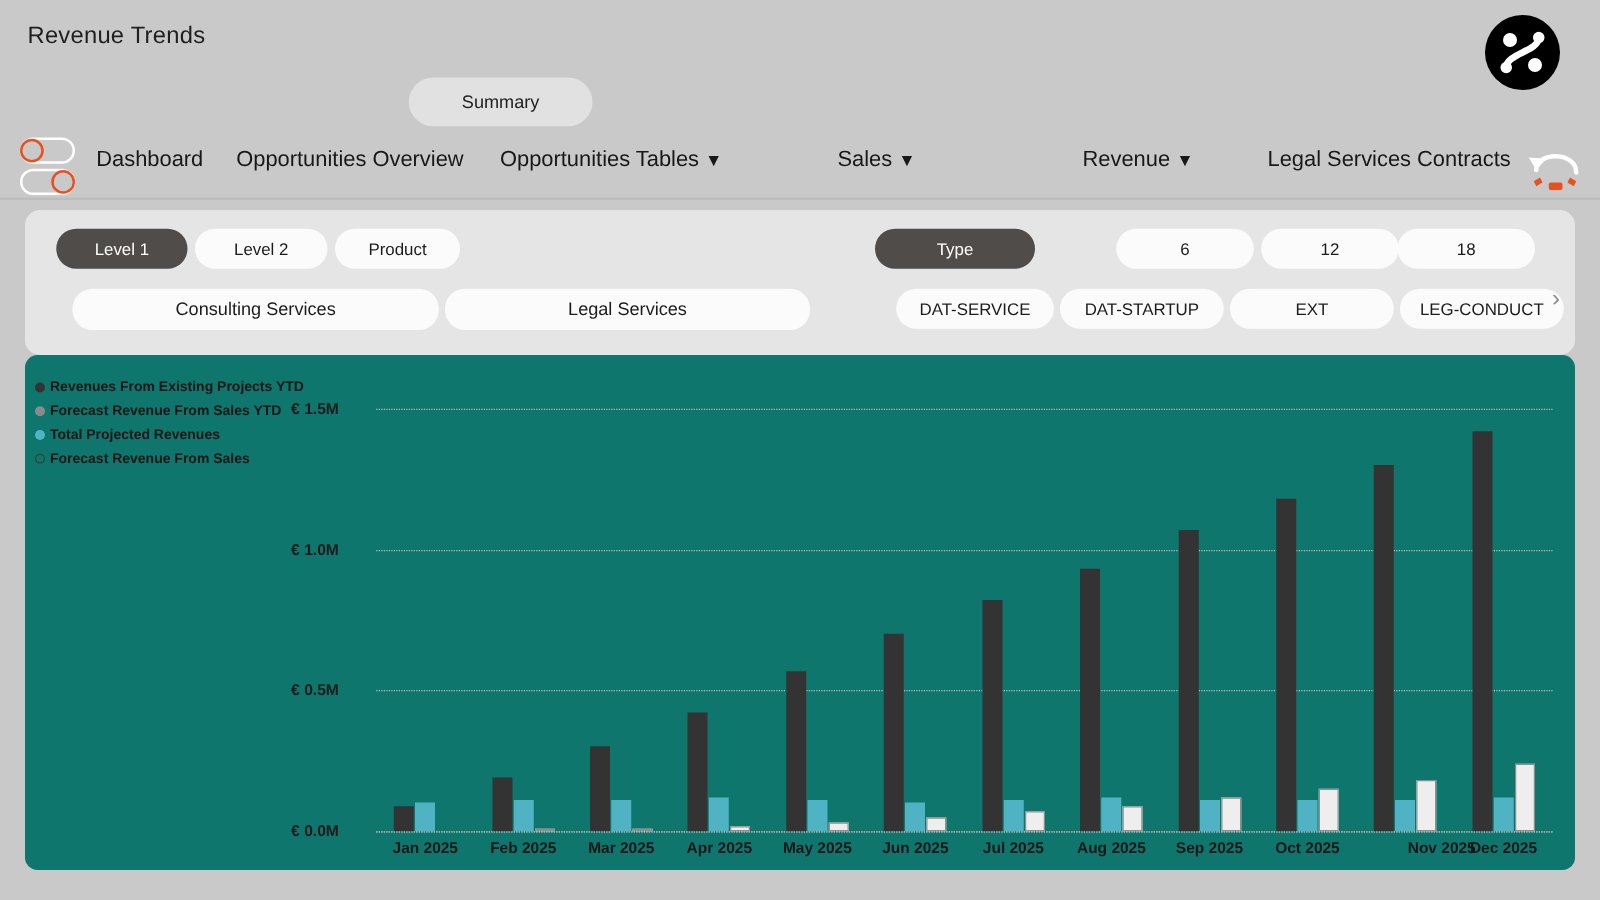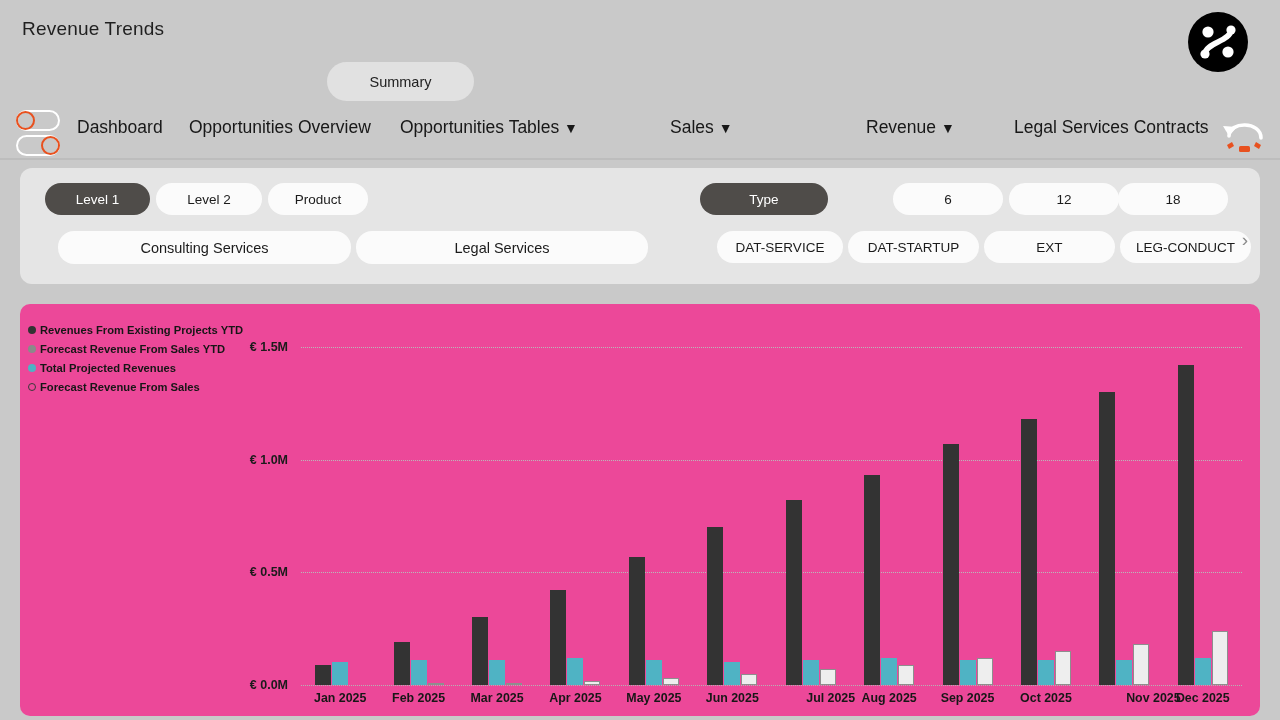--- a/index.html
+++ b/index.html
@@ -73,36 +73,36 @@
   }
   .chip.dark { background: #4f4c49; color: #ffffff; font-size: 13.5px; }
   .chip.wide { font-size: 14.5px; height: 33px; }
   .chev-more {
     position: absolute; right: 12px; top: 62px;
     font-size: 19px; color: #8b8b8b; line-height: 1;
   }
 
   
   .chart-panel {
-    position: absolute; left: 20px; top: 304px;
+    position: absolute; left: 20px; top: 284px;
     width: 1240px; height: 412px;
-    background: #ec4899; border-radius: 10px;
+    background: #0f766e; border-radius: 10px;
     overflow: hidden;
   }
   .legend { position: absolute; left: 8px; top: 16px; }
   .legend-item {
     display: flex; align-items: center; height: 19px;
     font-size: 11.2px; font-weight: bold; color: #161616; white-space: nowrap;
   }
   .lg-dot { width: 8px; height: 8px; border-radius: 50%; margin-right: 4px; flex: 0 0 auto; }
   .lg-dot.hollow { background: transparent; border: 1.4px solid #3a3a3a; }
 
   .plot { position: absolute; left: 0; top: 0; width: 1240px; height: 412px; }
   .ylabel {
-    position: absolute; right: 0; width: 72px; text-align: right;
+    position: absolute; right: 0; width: 72px; text-align: center;
     font-size: 12.5px; font-weight: bold; color: #1b1b1b;
     transform: translateY(-50%);
   }
   .gridline {
     position: absolute; left: 281px; right: 18px; height: 0;
     border-top: 1.5px dotted #b9b9b9;
   }
   .bar { position: absolute; bottom: 0; }
   .bar.dark   { background: #333333; }
   .bar.teal   { background: #4fb3c4; }
@@ -285,21 +285,21 @@
         <div class="bar teal" style="left: 625.875px; width: 16px; height: 24.7867px; bottom: 31px;"></div>
         <div class="bar hollow" style="left: 642.875px; width: 16px; height: 6.76px; bottom: 31px;"></div>
         <div class="xlabel" style="left: 633.875px; top: 387px;">May 2025</div>
         <div class="bar dark" style="left: 687.292px; width: 16px; height: 157.733px; bottom: 31px;"></div>
         <div class="bar teal" style="left: 704.292px; width: 16px; height: 22.5333px; bottom: 31px;"></div>
         <div class="bar hollow" style="left: 721.292px; width: 16px; height: 11.2667px; bottom: 31px;"></div>
         <div class="xlabel" style="left: 712.292px; top: 387px;">Jun 2025</div>
         <div class="bar dark" style="left: 765.708px; width: 16px; height: 184.773px; bottom: 31px;"></div>
         <div class="bar teal" style="left: 782.708px; width: 16px; height: 24.7867px; bottom: 31px;"></div>
         <div class="bar hollow" style="left: 799.708px; width: 16px; height: 15.7733px; bottom: 31px;"></div>
-        <div class="xlabel" style="left: 790.708px; top: 387px; margin-left: 20px;">Jul 2025</div>
+        <div class="xlabel" style="left: 790.708px; top: 387px;">Jul 2025</div>
         <div class="bar dark" style="left: 844.125px; width: 16px; height: 209.56px; bottom: 31px;"></div>
         <div class="bar teal" style="left: 861.125px; width: 16px; height: 27.04px; bottom: 31px;"></div>
         <div class="bar hollow" style="left: 878.125px; width: 16px; height: 20.28px; bottom: 31px;"></div>
         <div class="xlabel" style="left: 869.125px; top: 387px;">Aug 2025</div>
         <div class="bar dark" style="left: 922.542px; width: 16px; height: 241.107px; bottom: 31px;"></div>
         <div class="bar teal" style="left: 939.542px; width: 16px; height: 24.7867px; bottom: 31px;"></div>
         <div class="bar hollow" style="left: 956.542px; width: 16px; height: 27.04px; bottom: 31px;"></div>
         <div class="xlabel" style="left: 947.542px; top: 387px;">Sep 2025</div>
         <div class="bar dark" style="left: 1000.96px; width: 16px; height: 265.893px; bottom: 31px;"></div>
         <div class="bar teal" style="left: 1017.96px; width: 16px; height: 24.7867px; bottom: 31px;"></div>

